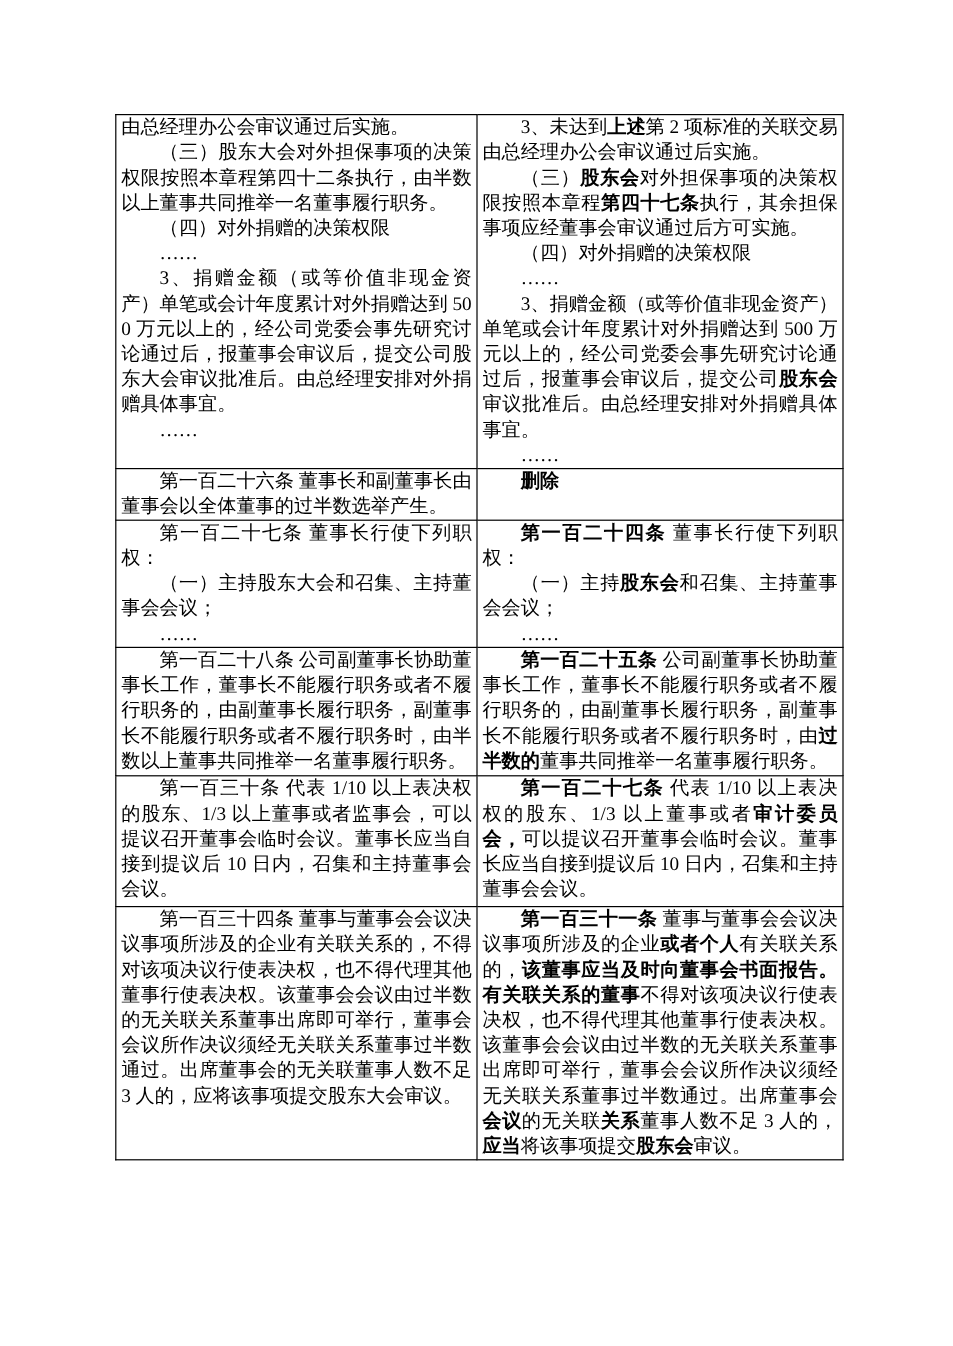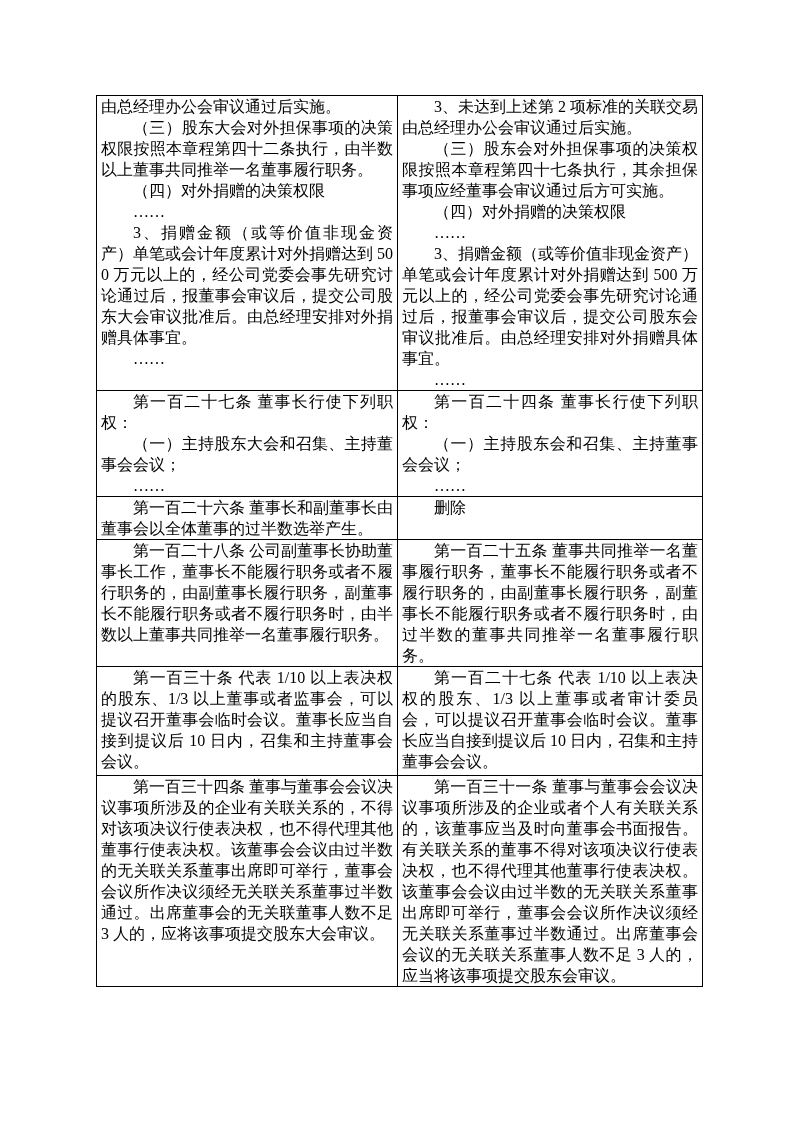--- a/index.html
+++ b/index.html
@@ -33,21 +33,21 @@
   td.col-new  { width: 296px; }
   p.para {
     margin: 0;
     font-size: 16px;
     line-height: 21px;
     text-align: justify;
     text-justify: inter-ideograph;
     word-break: break-all;
   }
   p.ind { text-indent: 2em; }
-  span.b { font-weight: normal; }
+  span.b { font-weight: bold; }
   span.u { text-decoration: underline; }
 </style>
 </head>
 <body>
 
 <div class="page">
   <table class="cmp">
     <tbody id="cmp-body">
         <tr>
           <td class="col-old" style="height: 272px;">
@@ -61,45 +61,45 @@
           <td class="col-new" style="height: 272px;">
             <p class="para ind"><span class="">3、未达到</span><span class="b ">上述</span><span class="">第 2 项标准的关联交易由总经理办公会审议通过后实施。</span></p>
             <p class="para ind"><span class="">（三）</span><span class="b ">股东会</span><span class="">对外担保事项的决策权限按照本章程</span><span class="b ">第四十七条</span><span class="">执行，其余担保事项应经董事会审议通过后方可实施。</span></p>
             <p class="para ind"><span class="">（四）对外捐赠的决策权限</span></p>
             <p class="para ind"><span class="">……</span></p>
             <p class="para ind"><span class="">3、捐赠金额（或等价值非现金资产）单笔或会计年度累计对外捐赠达到 500 万元以上的，经公司党委会事先研究讨论通过后，报董事会审议后，提交公司</span><span class="b ">股东会</span><span class="">审议批准后。由总经理安排对外捐赠具体事宜。</span></p>
             <p class="para ind"><span class="">……</span></p>
           </td>
         </tr>
         <tr>
+          <td class="col-old" style="height: 42px;">
+            <p class="para ind"><span class="">第一百二十六条 董事长和副董事长由董事会以全体董事的过半数选举产生。</span></p>
+          </td>
+          <td class="col-new" style="height: 42px;">
+            <p class="para ind"><span class="b ">删除</span></p>
+          </td>
+        </tr>
+        <tr>
           <td class="col-old" style="height: 104px;">
             <p class="para ind"><span class="">第一百二十七条 董事长行使下列职权：</span></p>
             <p class="para ind"><span class="">（一）主持股东大会和召集、主持董事会会议；</span></p>
             <p class="para ind"><span class="">……</span></p>
           </td>
           <td class="col-new" style="height: 104px;">
             <p class="para ind"><span class="b ">第一百二十四条</span><span class=""> 董事长行使下列职权：</span></p>
             <p class="para ind"><span class="">（一）主持</span><span class="b ">股东会</span><span class="">和召集、主持董事会会议；</span></p>
             <p class="para ind"><span class="">……</span></p>
           </td>
         </tr>
         <tr>
-          <td class="col-old" style="height: 42px;">
-            <p class="para ind"><span class="">第一百二十六条 董事长和副董事长由董事会以全体董事的过半数选举产生。</span></p>
-          </td>
-          <td class="col-new" style="height: 42px;">
-            <p class="para ind"><span class="b ">删除</span></p>
-          </td>
-        </tr>
-        <tr>
           <td class="col-old" style="height: 106px;">
             <p class="para ind"><span class="">第一百二十八条 公司副董事长协助董事长工作，董事长不能履行职务或者不履行职务的，由副董事长履行职务，副董事长不能履行职务或者不履行职务时，由半数以上董事共同推举一名董事履行职务。</span></p>
           </td>
           <td class="col-new" style="height: 106px;">
-            <p class="para ind"><span class="b ">第一百二十五条</span><span class=""> 董事共同推举一名董事履行职务，董事长不能履行职务或者不履行职务的，由副董事长履行职务，副董事长不能履行职务或者不履行职务时，由</span><span class="b ">过半数的</span><span class="">董事共同推举一名董事履行职务。</span></p>
+            <p class="para ind"><span class="b ">第一百二十五条</span><span class=""> 公司副董事长协助董事长工作，董事长不能履行职务或者不履行职务的，由副董事长履行职务，副董事长不能履行职务或者不履行职务时，由</span><span class="b ">过半数的</span><span class="">董事共同推举一名董事履行职务。</span></p>
           </td>
         </tr>
         <tr>
           <td class="col-old" style="height: 108px;">
             <p class="para ind"><span class="">第一百三十条 代表 1/10 以上表决权的股东、1/3 以上董事或者监事会，可以提议召开董事会临时会议。董事长应当自接到提议后 10 日内，召集和主持董事会会议。</span></p>
           </td>
           <td class="col-new" style="height: 108px;">
             <p class="para ind"><span class="b ">第一百二十七条</span><span class=""> 代表 1/10 以上表决权的股东、1/3 以上董事或者</span><span class="b ">审计委员会，</span><span class="">可以提议召开董事会临时会议。董事长应当自接到提议后 10 日内，召集和主持董事会会议。</span></p>
           </td>
         </tr>

